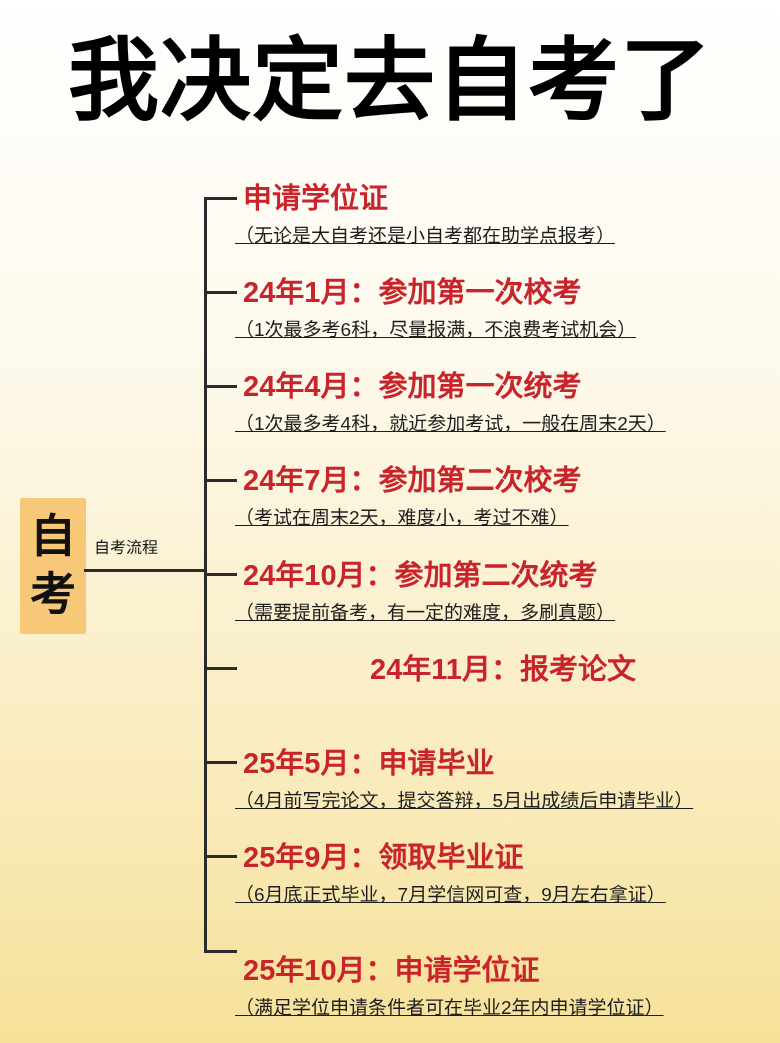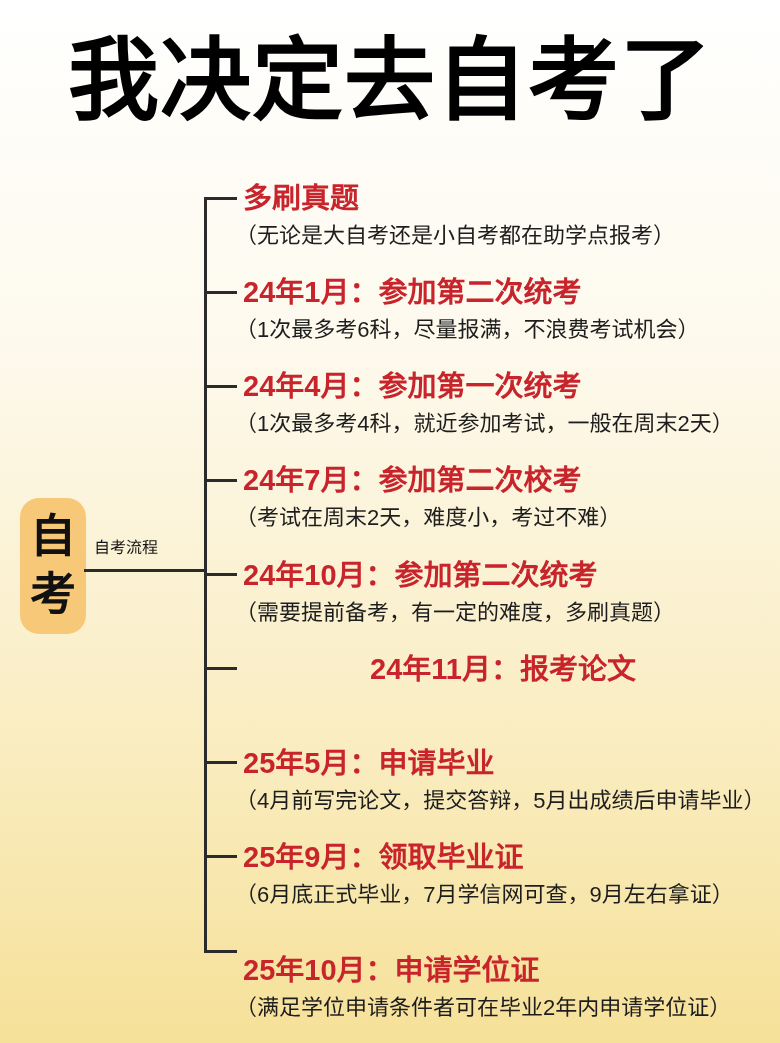--- a/index.html
+++ b/index.html
@@ -39,21 +39,21 @@
     color:#000;
     letter-spacing:1px;
     white-space:nowrap;
   }
   
   .root-box{
     position:absolute;
     left:20px;top:498px;
     width:66px;height:136px;
     background:var(--box);
-    border-radius:19px;
+    border-radius:2px;
     display:flex;align-items:center;justify-content:center;
   }
   .root-label{
     width:1em;
     font-size:46px;
     font-weight:800;
     line-height:1.26;
     color:#111;
     text-align:center;
     word-break:break-all;
@@ -93,25 +93,26 @@
   }
   .item-heading{
     font-size:29px;
     line-height:40px;
     font-weight:700;
     color:var(--red);
     white-space:nowrap;
   }
   .item-desc{
     margin-left:-8px;
-    font-size:22px;
+    font-size:19px;
     line-height:36px;
     font-weight:500;
     color:var(--ink);
     white-space:nowrap;
+    text-decoration:underline;
   }
 </style>
 </head>
 <body>
 
 <div class="stage">
 
   <h1 class="main-title">我决定去自考了</h1>
 
   <div class="root-box">
@@ -130,25 +131,25 @@
       <div class="branch-tick" style="top: 478.875px;"></div>
       <div class="branch-tick" style="top: 573px;"></div>
       <div class="branch-tick" style="top: 667.125px;"></div>
       <div class="branch-tick" style="top: 761.25px;"></div>
       <div class="branch-tick" style="top: 855.375px;"></div>
       <div class="branch-tick" style="top: 949.5px;"></div>
     </div>
 
   <div>
       <div class="item" style="top: 178px;">
-        <div class="item-heading">多刷真题</div>
+        <div class="item-heading">申请学位证</div>
         <div class="item-desc">（无论是大自考还是小自考都在助学点报考）</div>
       </div>
       <div class="item" style="top: 272.125px;">
-        <div class="item-heading">24年1月：参加第二次统考</div>
+        <div class="item-heading">24年1月：参加第一次校考</div>
         <div class="item-desc">（1次最多考6科，尽量报满，不浪费考试机会）</div>
       </div>
       <div class="item" style="top: 366.25px;">
         <div class="item-heading">24年4月：参加第一次统考</div>
         <div class="item-desc">（1次最多考4科，就近参加考试，一般在周末2天）</div>
       </div>
       <div class="item" style="top: 460.375px;">
         <div class="item-heading">24年7月：参加第二次校考</div>
         <div class="item-desc">（考试在周末2天，难度小，考过不难）</div>
       </div>

